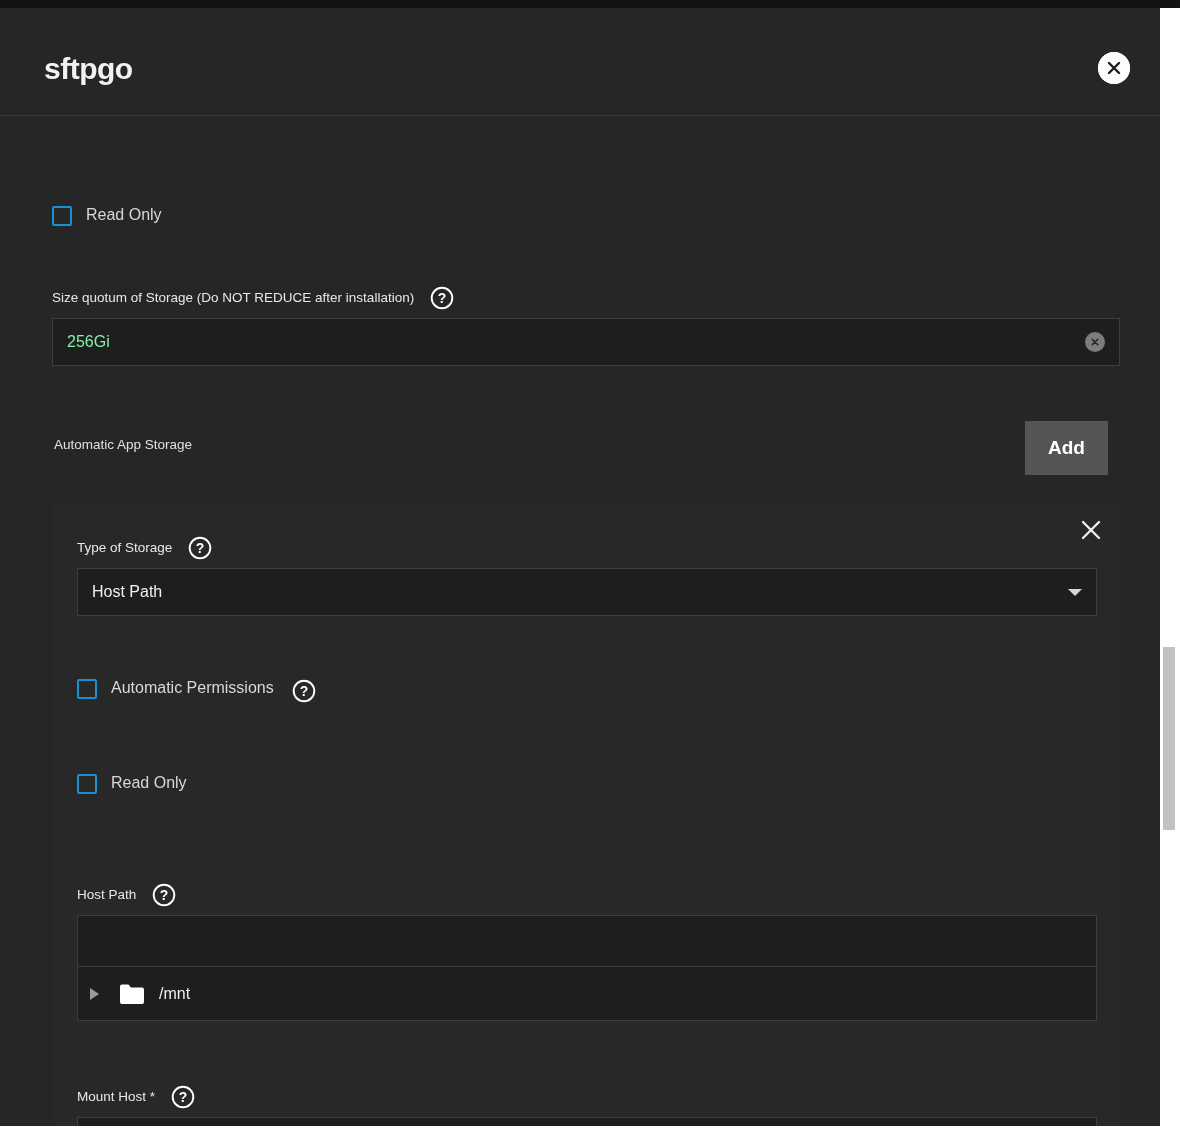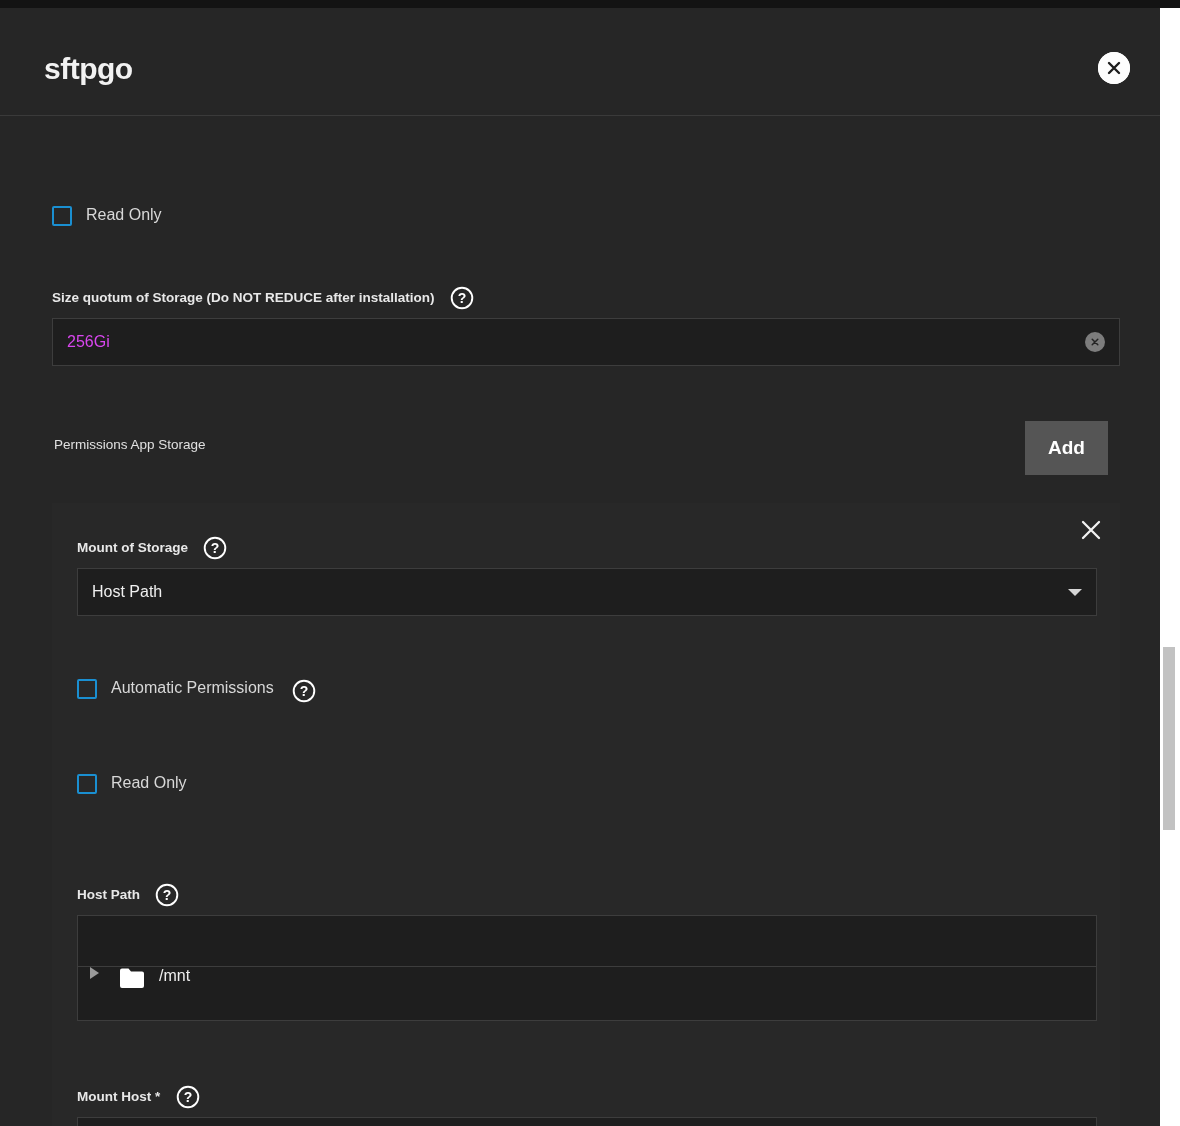--- a/index.html
+++ b/index.html
@@ -81,21 +81,20 @@
     width: 1160px;
   }
 
   
   .field-label {
     font-size: 13.5px;
     color: #e8e8e8;
     line-height: 18px;
     display: inline-block;
     vertical-align: middle;
-    font-weight: bold;
   }
   .help-icon {
     display: inline-block;
     vertical-align: middle;
     margin-left: 11px;
     width: 24px;
     height: 24px;
     cursor: pointer;
   }
   .help-icon svg { display: block; }
@@ -105,21 +104,21 @@
     background: #1e1e1e;
     border: 1px solid #3d3d3d;
     height: 48px;
     display: flex;
     align-items: center;
     padding: 0 14px;
     cursor: text;
   }
   .text-input .value {
     font-size: 16px;
-    color: #d946ef;
+    color: #86efac;
     flex: 1;
   }
   .clear-btn {
     width: 20px; height: 20px;
     border-radius: 50%;
     background: #7d7d7d;
     display: flex;
     align-items: center;
     justify-content: center;
     cursor: pointer;
@@ -231,20 +230,21 @@
     height: 52px;
     background: #1e1e1e;
     border: 1px solid #3d3d3d;
   }
   .tree-list {
     background: #1e1e1e;
     border: 1px solid #3d3d3d;
     border-top: none;
     height: 54px;
     display: flex;
+    align-items: center;
     padding-left: 12px;
   }
   .expander {
     width: 0; height: 0;
     border-top: 6px solid transparent;
     border-bottom: 6px solid transparent;
     border-left: 9px solid #9a9a9a;
     flex: none;
     cursor: pointer;
   }
@@ -322,33 +322,33 @@
 
       <div class="sec-quotum-input text-input">
         <span class="value">256Gi</span>
         <span class="clear-btn">
           <svg width="12" height="12" viewBox="0 0 12 12">
             <path d="M3.2 3.2 L8.8 8.8 M8.8 3.2 L3.2 8.8" stroke="#242424" stroke-width="1.5" stroke-linecap="round"></path>
           </svg>
         </span>
       </div>
 
-      <div class="aas-label">Permissions App Storage</div>
+      <div class="aas-label">Automatic App Storage</div>
       <button class="add-btn">Add</button>
 
       <div class="storage-card">
 
         <div class="card-close">
           <svg width="30" height="30" viewBox="0 0 30 30">
             <path d="M7 7 L23 23 M23 7 L7 23" stroke="#f2f2f2" stroke-width="2.3" stroke-linecap="round"></path>
           </svg>
         </div>
 
         <div class="type-label">
-          <span class="field-label">Mount of Storage</span>
+          <span class="field-label">Type of Storage</span>
           <span class="help-icon">
             <svg width="24" height="24" viewBox="0 0 24 24">
               <circle cx="12" cy="12" r="10.3" fill="none" stroke="#ffffff" stroke-width="1.9"></circle>
               <text x="12" y="17" text-anchor="middle" font-family="Liberation Sans, sans-serif" font-size="14" font-weight="bold" fill="#ffffff">?</text>
             </svg>
           </span>
         </div>
 
         <div class="select-box">
           <span class="value">Host Path</span>

